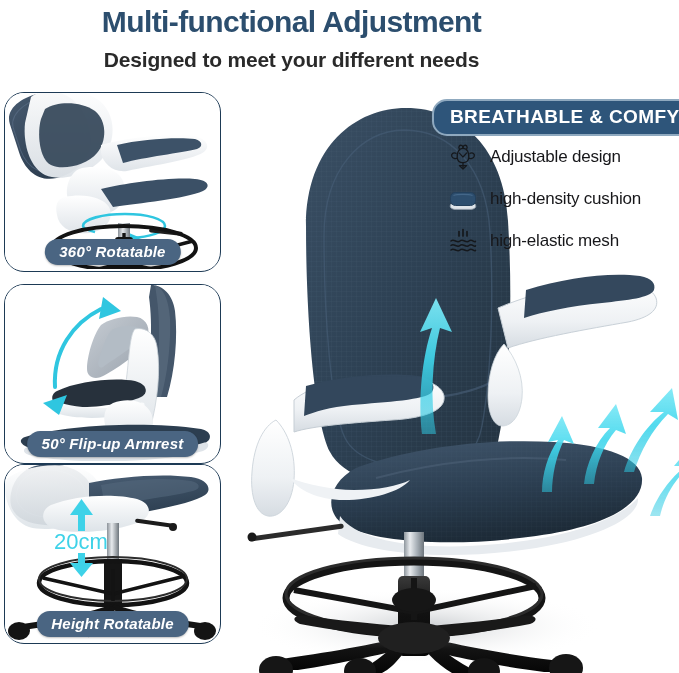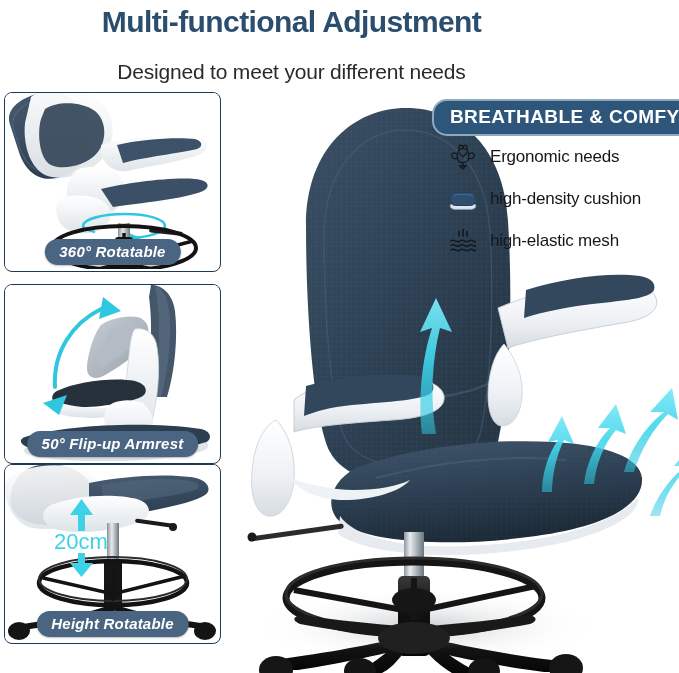--- a/index.html
+++ b/index.html
@@ -27,37 +27,37 @@
   .title {
     margin: 0;
     padding-top: 4px;
     font-size: 30px;
     font-weight: bold;
     letter-spacing: -0.6px;
     color: #2c4e6e;
     line-height: 36px;
   }
   .subtitle {
-    margin: 12px;
+    margin: 0;
     padding-top: 7px;
     font-size: 21px;
-    font-weight: normal;
+    font-weight: bold;
     color: #2a2a2a;
     line-height: 26px;
     letter-spacing: -0.2px;
   }
 
   
   .panel {
     position: absolute;
     left: 4px;
     width: 215px;
     height: 178px;
     border: 1.6px solid #1d3a55;
-    border-radius: 8px;
+    border-radius: 20px;
     background: #ffffff;
     overflow: hidden;
     text-decoration: underline;
   }
   #panel-1 { top: 92px; }
   #panel-2 { top: 284px; }
   #panel-3 { top: 464px; }
 
   .panel-photo {
     position: absolute;
@@ -306,21 +306,21 @@
           <path d="M21.5 11.5 C25 10 27 12 26.2 14.4 C25.5 16.6 22.7 17.2 20.6 16"></path>
           <path d="M11.6 7.6 C9.6 4.4 12 2.6 14 3.6 C15 4.1 15.3 5.4 15 6.6"></path>
           <path d="M18.4 7.6 C20.4 4.4 18 2.6 16 3.6 C15 4.1 14.7 5.4 15 6.6"></path>
           <path d="M9.2 15.8 C8.6 10.6 11 6.4 15 6.4 C19 6.4 21.4 10.6 20.8 15.8 C20.4 19 18 20.6 15 20.6 C12 20.6 9.6 19 9.2 15.8 Z"></path>
           <path d="M15 20.6 L15 27"></path>
           <path d="M15 27 L11.4 23.6 L18.6 23.6 Z"></path>
           <path d="M11 10.6 L15 15 L19 10.6" stroke-width="1.2"></path>
         </g>
       </svg>
     </span>
-    <span class="feature-label">Ergonomic needs</span>
+    <span class="feature-label">Adjustable design</span>
   </div>
 
   <div class="feature-row">
     <span class="feature-icon">
       <svg width="32" height="28" viewBox="0 0 32 28">
         <path d="M4 19 C2 22 4 24 8 24.4 L24 24.4 C28 24 30 22 28 19 Z" fill="#dfe5ea" stroke="#8c99a5" stroke-width="0.9"></path>
         <rect x="3.5" y="7.5" width="25" height="13" rx="5" fill="#2d4e6e" stroke="#23405c" stroke-width="1"></rect>
         <path d="M6.5 10.5 C10 9 22 9 25.5 10.5" fill="none" stroke="#4a6e90" stroke-width="1.1" opacity="0.8"></path>
       </svg>
     </span>

